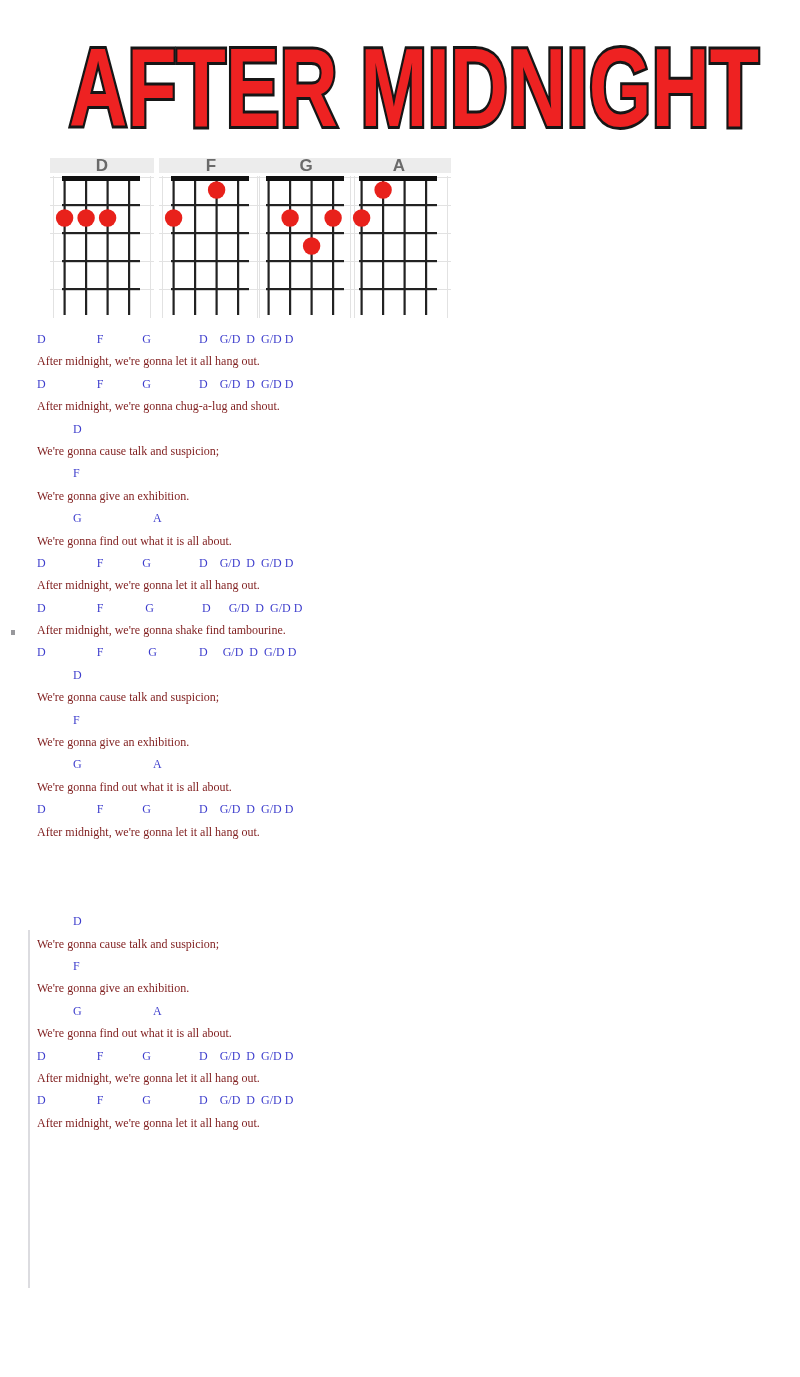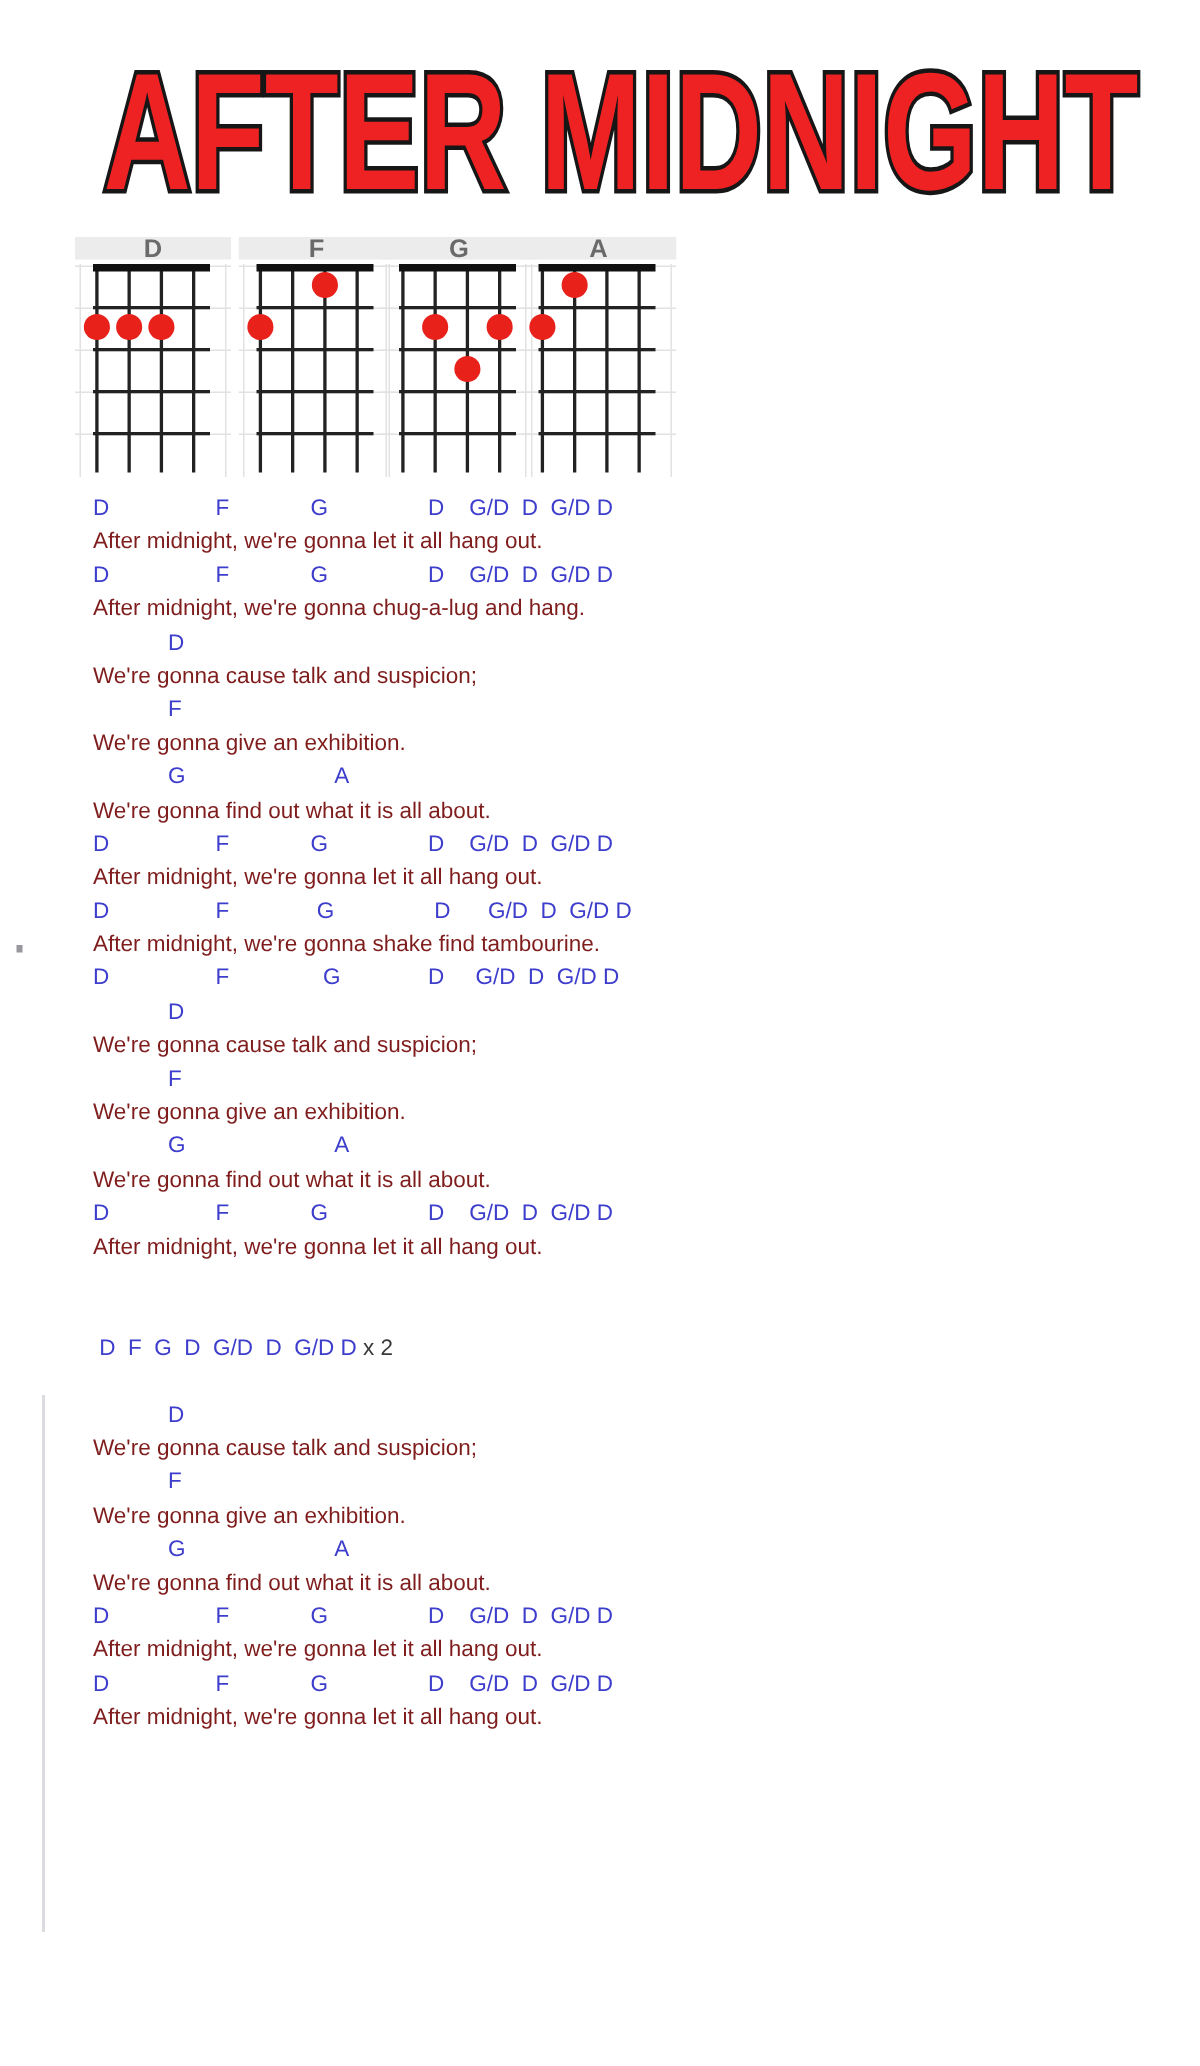--- a/index.html
+++ b/index.html
@@ -7,23 +7,23 @@
     width:800px; height:1377px;
     background:#ffffff;
     position:relative;
     font-family:"DejaVu Sans Mono", monospace;
     overflow:hidden;
   }
   #title-wrap { position:absolute; left:61px; top:38px; width:706px; height:104px; }
   #diagram-row { position:absolute; left:50px; top:152px; width:420px; height:166px; }
   .chord-tile { position:absolute; top:0; }
   #song-text {
-    position:absolute; left:62px; top:328px;
-    font-family:Liberation Sans, sans-serif;
-    font-size:15px;
+    position:absolute; left:37px; top:328px;
+    font-family:Liberation Serif, serif;
+    font-size:12px;
   }
   .line { height:22.4px; line-height:22.4px; white-space:pre; }
   .chord-line { color:#3e3ecd; }
   .lyric-line { color:#7f1d1d; }
   .suffix { color:#3a3a3a; }
   #stray-mark { position:absolute; left:11px; top:630px; width:4px; height:5px; background:#98989c; }
   #left-rule { position:absolute; left:28px; top:930px; width:2px; height:358px; background:#dcdce0; }
 </style>
 </head>
 <body>
@@ -124,21 +124,21 @@
       <rect x="12" y="136" width="78" height="2.2" fill="#222222"></rect>
       <circle cx="36.1" cy="38" r="8.7" fill="#e8211b"></circle>
       <circle cx="14.6" cy="66" r="8.7" fill="#e8211b"></circle>
     </svg>
   </div>
 
 <div id="song-text">
     <div class="line chord-line"><span>D                 F             G                D    G/D  D  G/D D</span></div>
     <div class="line lyric-line">After midnight, we're gonna let it all hang out.</div>
     <div class="line chord-line"><span>D                 F             G                D    G/D  D  G/D D</span></div>
-    <div class="line lyric-line">After midnight, we're gonna chug-a-lug and hang.</div>
+    <div class="line lyric-line">After midnight, we're gonna chug-a-lug and shout.</div>
     <div class="line chord-line"><span>            D</span></div>
     <div class="line lyric-line">We're gonna cause talk and suspicion;</div>
     <div class="line chord-line"><span>            F</span></div>
     <div class="line lyric-line">We're gonna give an exhibition.</div>
     <div class="line chord-line"><span>            G                        A</span></div>
     <div class="line lyric-line">We're gonna find out what it is all about.</div>
     <div class="line chord-line"><span>D                 F             G                D    G/D  D  G/D D</span></div>
     <div class="line lyric-line">After midnight, we're gonna let it all hang out.</div>
     <div class="line chord-line"><span>D                 F              G                D      G/D  D  G/D D</span></div>
     <div class="line lyric-line">After midnight, we're gonna shake find tambourine.</div>
@@ -146,21 +146,20 @@
     <div class="line chord-line"><span>            D</span></div>
     <div class="line lyric-line">We're gonna cause talk and suspicion;</div>
     <div class="line chord-line"><span>            F</span></div>
     <div class="line lyric-line">We're gonna give an exhibition.</div>
     <div class="line chord-line"><span>            G                        A</span></div>
     <div class="line lyric-line">We're gonna find out what it is all about.</div>
     <div class="line chord-line"><span>D                 F             G                D    G/D  D  G/D D</span></div>
     <div class="line lyric-line">After midnight, we're gonna let it all hang out.</div>
     <div class="line"></div>
     <div class="line"></div>
-    <div class="line chord-line"><span> D  F  G  D  G/D  D  G/D D</span><span class="suffix"> x 2</span></div>
     <div class="line"></div>
     <div class="line chord-line"><span>            D</span></div>
     <div class="line lyric-line">We're gonna cause talk and suspicion;</div>
     <div class="line chord-line"><span>            F</span></div>
     <div class="line lyric-line">We're gonna give an exhibition.</div>
     <div class="line chord-line"><span>            G                        A</span></div>
     <div class="line lyric-line">We're gonna find out what it is all about.</div>
     <div class="line chord-line"><span>D                 F             G                D    G/D  D  G/D D</span></div>
     <div class="line lyric-line">After midnight, we're gonna let it all hang out.</div>
     <div class="line chord-line"><span>D                 F             G                D    G/D  D  G/D D</span></div>

